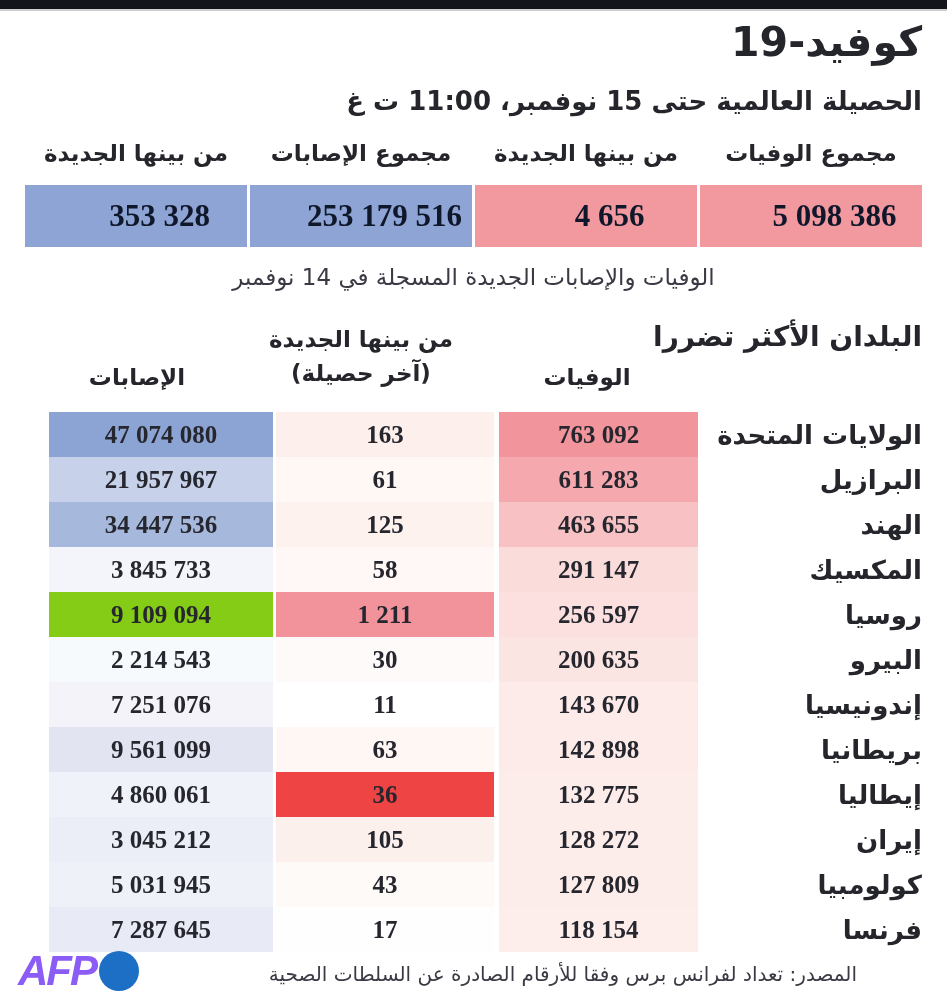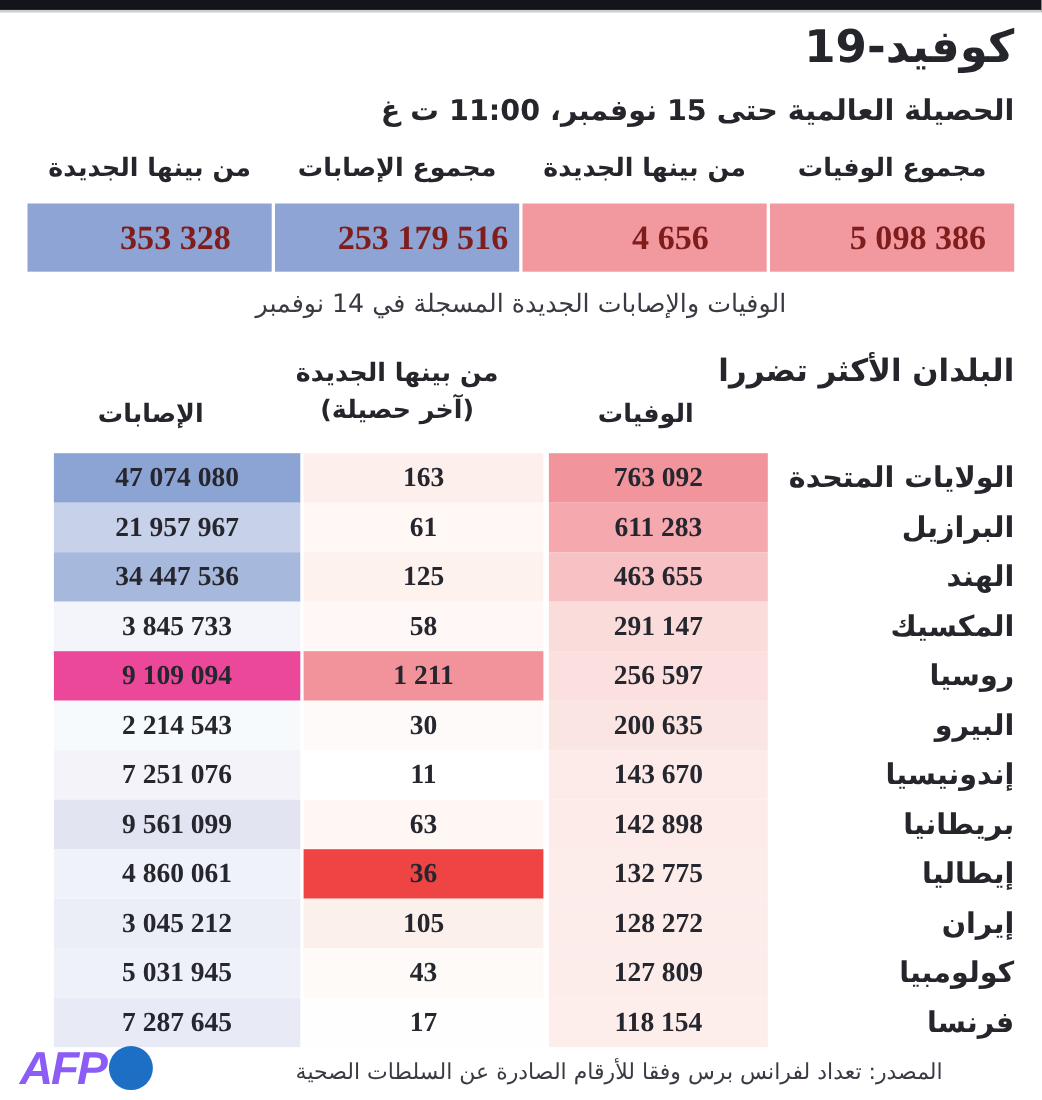--- a/index.html
+++ b/index.html
@@ -10,21 +10,21 @@
   }
   .topbar{position:absolute;top:0;left:0;width:947px;height:9px;background:#14141b;border-bottom:2px solid #cfcfcf;}
   .title{position:absolute;top:18px;right:25px;font-size:41px;font-weight:bold;color:#25252c;}
   .subtitle{position:absolute;top:86px;right:25px;font-size:26px;font-weight:bold;color:#25252c;}
 
   .summary-header{position:absolute;top:140px;right:25px;left:25px;display:flex;gap:3px;}
   .summary-header .shcell{flex:1;text-align:center;font-size:23px;font-weight:bold;color:#25252c;}
   .summary-band{position:absolute;top:185px;right:25px;left:25px;height:62px;display:flex;gap:3px;}
   .summary-band .svcell{
     flex:1;display:flex;align-items:center;justify-content:center;
-    color:#7f1d1d;font-family:"Liberation Serif","DejaVu Serif",serif;
+    color:#0f172a;font-family:"Liberation Serif","DejaVu Serif",serif;
     font-weight:bold;font-size:31px;direction:ltr;padding-left:47px;
   }
   .note{position:absolute;top:264px;left:0;width:947px;text-align:center;font-size:23px;color:#3a3a44;}
 
   .section-title{position:absolute;top:320px;right:25px;font-size:28px;font-weight:bold;color:#25252c;}
   .colhead{position:absolute;font-size:23px;font-weight:bold;color:#25252c;text-align:center;}
   .ch-new1{top:326px;left:252px;width:218px;}
   .ch-new2{top:360px;left:252px;width:218px;}
   .ch-deaths{top:364px;left:475px;width:224px;}
   .ch-cases{top:364px;left:25px;width:224px;}
@@ -104,21 +104,21 @@
     <div class="crow">
       <div class="cname">المكسيك</div>
       <div class="cell deaths" style="background: rgb(250, 220, 219);">291 147</div>
       <div class="cell newc" style="background: rgb(255, 248, 246);">58</div>
       <div class="cell cases" style="background: rgb(244, 245, 250);">3 845 733</div>
     </div>
     <div class="crow">
       <div class="cname">روسيا</div>
       <div class="cell deaths" style="background: rgb(251, 224, 223);">256 597</div>
       <div class="cell newc" style="background: rgb(242, 147, 155);">1 211</div>
-      <div class="cell cases" style="background: #ec4899;">9 109 094</div>
+      <div class="cell cases" style="background: #84cc16;">9 109 094</div>
     </div>
     <div class="crow">
       <div class="cname">البيرو</div>
       <div class="cell deaths" style="background: rgb(251, 229, 226);">200 635</div>
       <div class="cell newc" style="background: rgb(254, 250, 250);">30</div>
       <div class="cell cases" style="background: rgb(247, 250, 253);">2 214 543</div>
     </div>
     <div class="crow">
       <div class="cname">إندونيسيا</div>
       <div class="cell deaths" style="background: rgb(252, 235, 232);">143 670</div>

